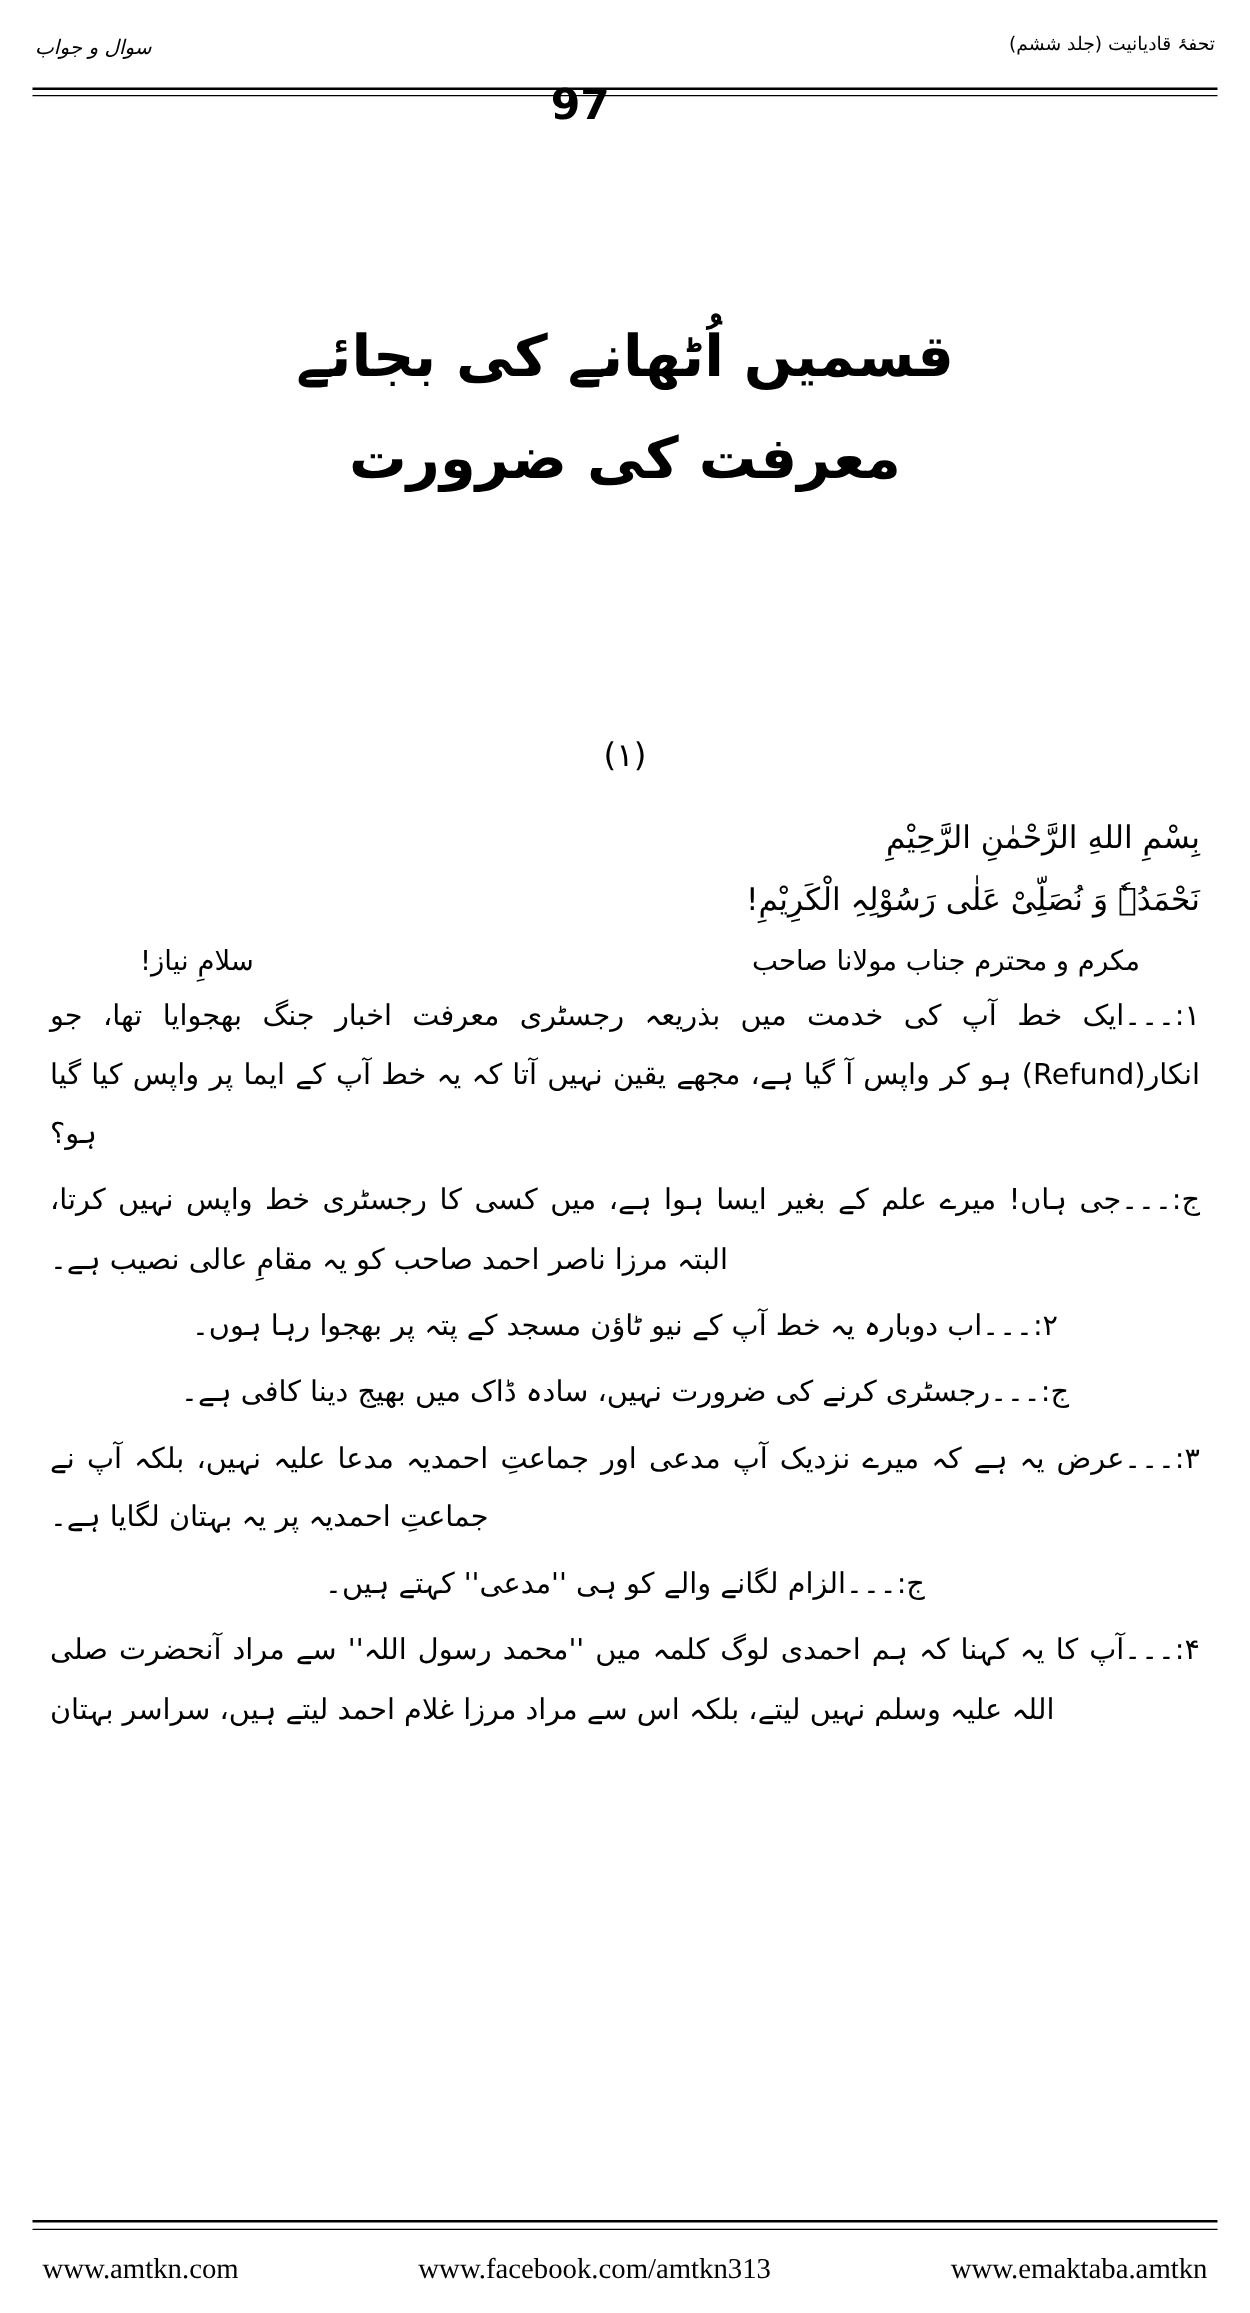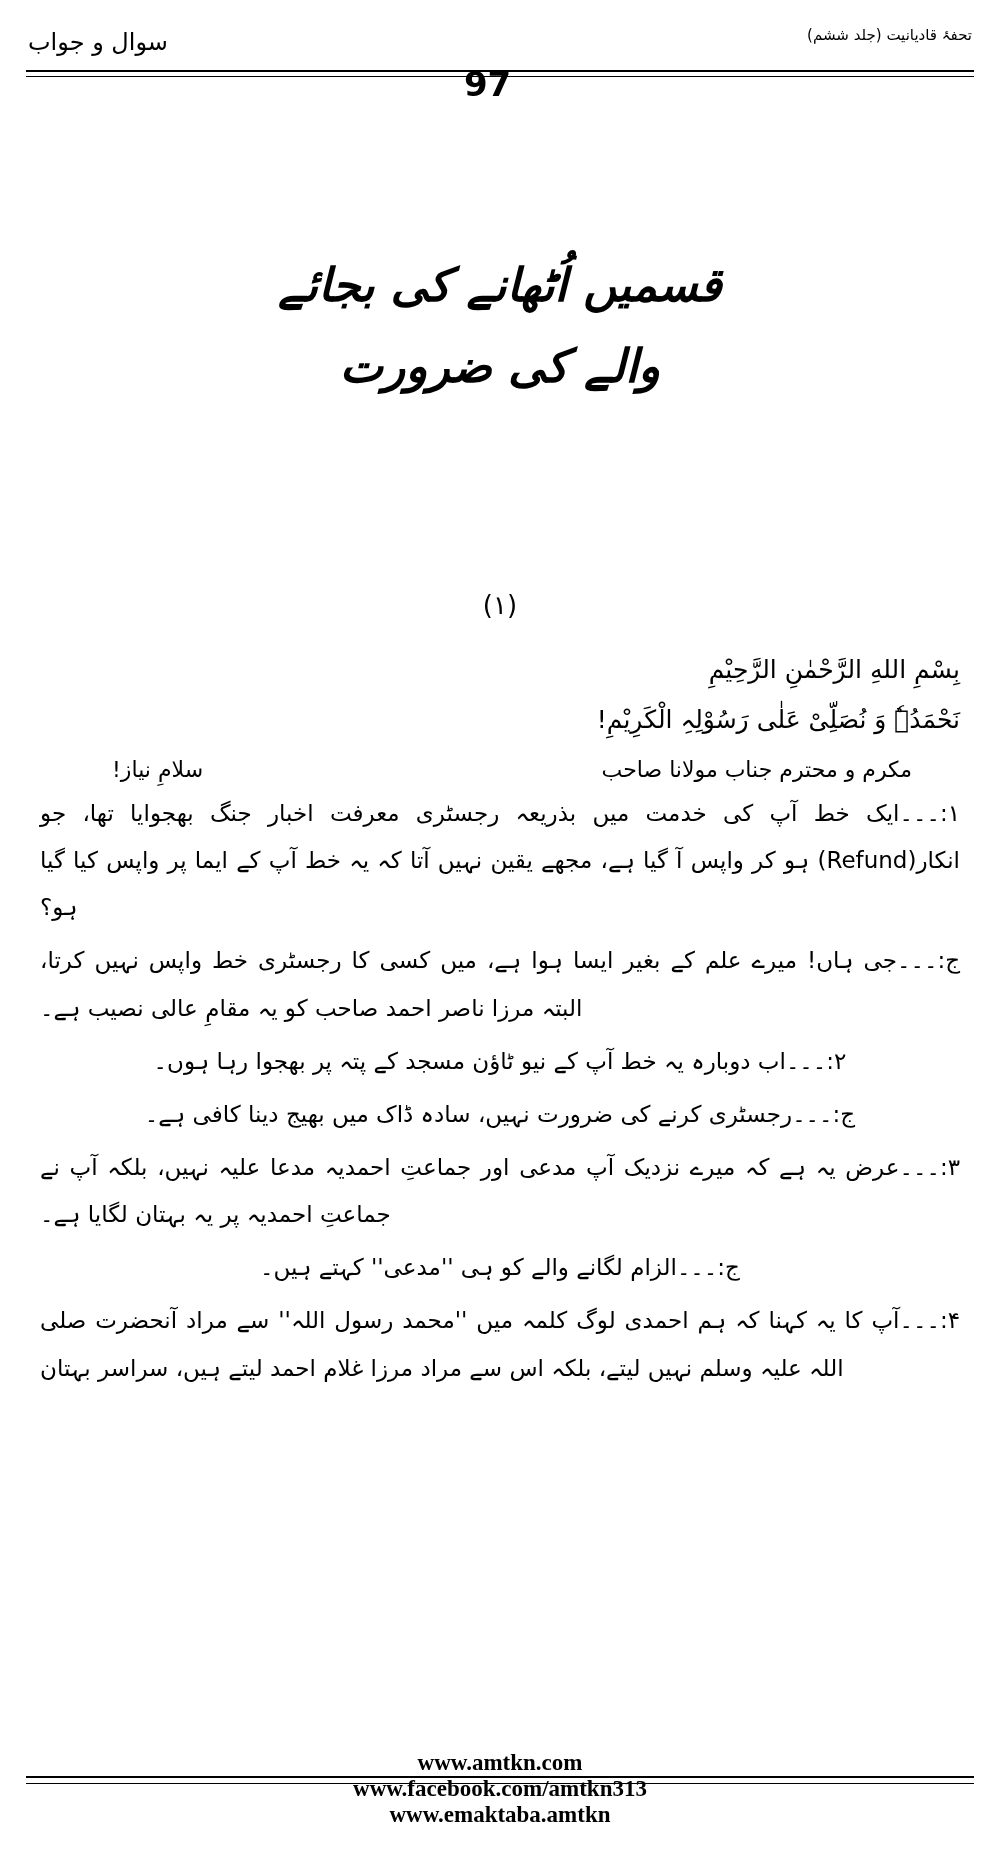--- a/index.html
+++ b/index.html
@@ -41,45 +41,45 @@
     padding-top: 8px;
   }
   .header-center {
     font-size: 34px;
     font-weight: bold;
     line-height: 1;
     padding-top: 2px;
     margin-top: 47px;
   }
   .header-left {
-    font-size: 24px;
+    font-size: 16px;
     white-space: nowrap;
     line-height: 1.2;
     padding-top: 10px;
+    font-style: italic;
   }
   .header-rule {
     position: absolute;
     top: 70px;
     right: 26px;
     left: 26px;
     border-top: 2px solid #000;
   }
   .header-rule.thin {
     top: 76px;
     border-top: 1px solid #000;
   }
 
   
   .title-block {
     position: absolute;
     top: 245px;
     right: 0;
     left: 0;
     text-align: center;
-    font-style: italic;
   }
   .title-line {
     font-size: 46px;
     font-weight: bold;
     line-height: 1.75;
     letter-spacing: 1px;
   }
 
   
   .body-block {
@@ -132,43 +132,42 @@
     border-top: 1px solid #000;
   }
   .footer {
     position: absolute;
     bottom: 22px;
     right: 34px;
     left: 34px;
     direction: ltr;
     display: flex;
     justify-content: space-between;
-    align-items: center;
+    align-items: flex-start;
     font-family: "Liberation Serif", serif;
     font-size: 23px;
-    font-weight: bold;
-    flex-direction: column;
+    font-weight: normal;
   }
 </style>
 </head>
 <body>
 
 <div class="page">
 
   <div class="header">
     <div class="header-right">تحفۂ قادیانیت (جلد ششم)</div>
     <div class="header-center">97</div>
     <div class="header-left">سوال و جواب</div>
   </div>
   <div class="header-rule"></div>
   <div class="header-rule thin"></div>
 
   <div class="title-block">
     <div class="title-line">قسمیں اُٹھانے کی بجائے</div>
-    <div class="title-line">والے کی ضرورت</div>
+    <div class="title-line">معرفت کی ضرورت</div>
   </div>
 
   <div class="body-block">
 
     <div class="num-marker">(۱)</div>
 
     <div class="basmala">بِسْمِ اللهِ الرَّحْمٰنِ الرَّحِیْمِ</div>
     <div class="basmala">نَحْمَدُہٗ وَ نُصَلِّیْ عَلٰی رَسُوْلِہِ الْکَرِیْمِ!</div>
 
     <div class="salutation-row">

